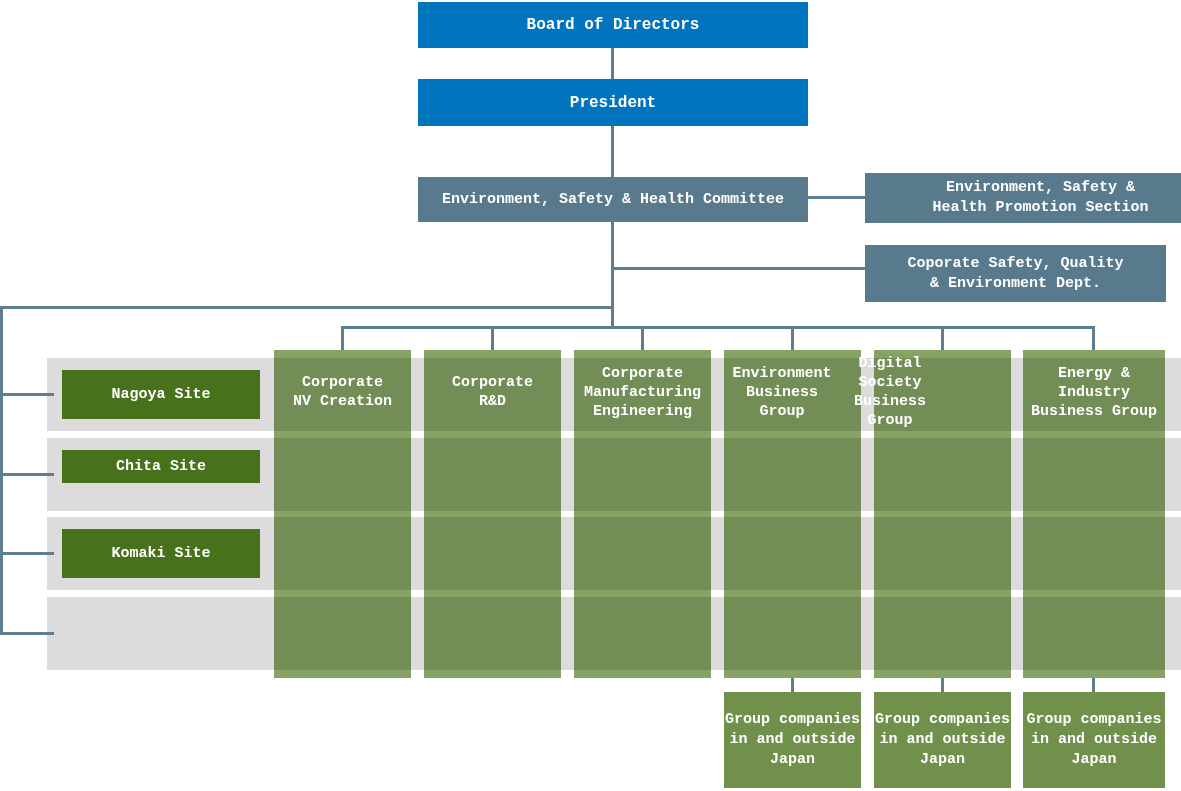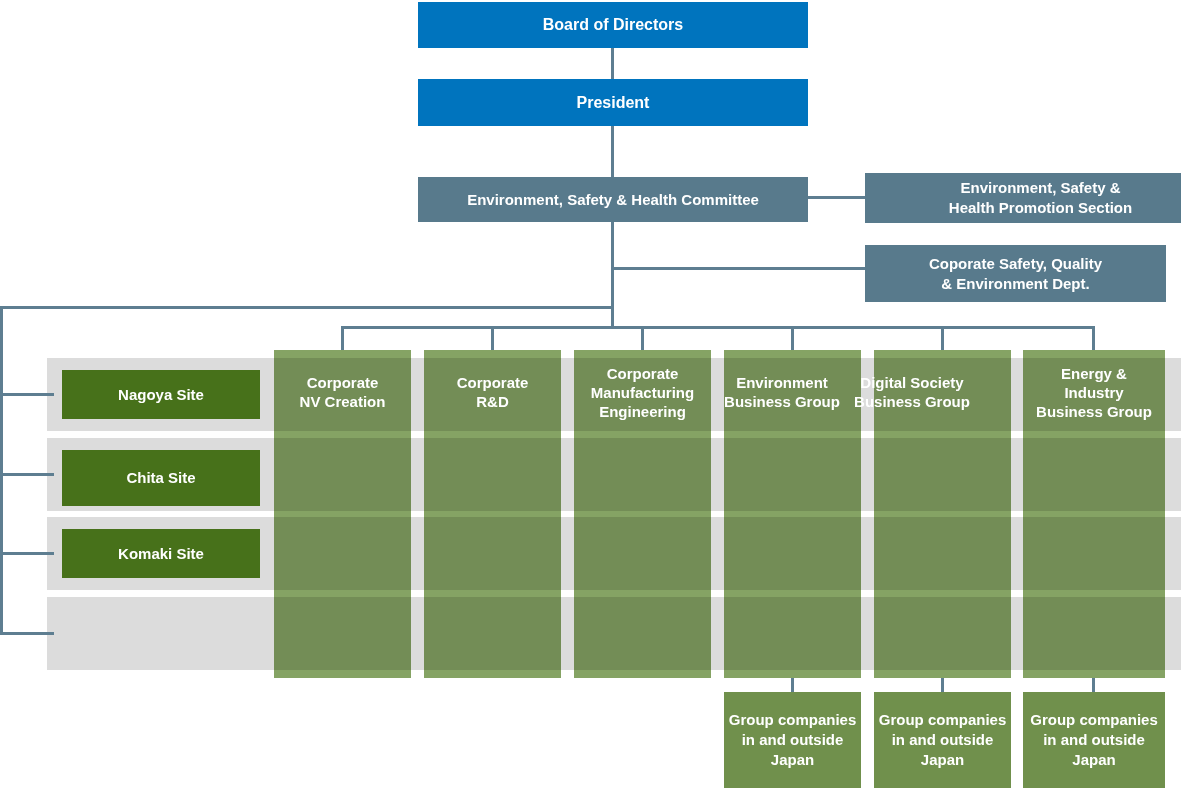--- a/index.html
+++ b/index.html
@@ -1,18 +1,18 @@
 <!DOCTYPE html>
 <html style="--blue: #0074be; --slate: #587a8c; --line: #5e7e91; --dark_green: #47711a; --olive_light: #85a364; --olive_solid: #70904c; --band_gray: #dcdcdc; --text: #ffffff;"><head>
 <meta charset="utf-8">
 <style>
   html,body{margin:0;padding:0;background:#fff;}
   .canvas{
     position:relative;width:1181px;height:791px;background:#fff;overflow:hidden;
-    font-family:Liberation Sans, sans-serif;
+    font-family:Liberation Mono, monospace;
   }
   .band{position:absolute;left:47px;width:1134px;height:73px;background:var(--band_gray,#dcdcdc);z-index:1;}
   .column{position:absolute;top:350px;height:328px;background:var(--olive_light,#85a364);mix-blend-mode:multiply;z-index:2;}
   .line{position:absolute;background:var(--line,#5e7e91);z-index:3;}
   .box{
     position:absolute;display:flex;align-items:center;justify-content:center;
     text-align:center;color:#fff;font-weight:bold;font-size:15px;line-height:20px;
     white-space:pre-line;z-index:4;
   }
   .blue{background:var(--blue,#0074be);font-size:16px;}
@@ -63,33 +63,33 @@
 
   <div class="box blue" style="left:418px;top:2px;width:390px;height:46px">Board of Directors</div>
   <div class="box blue" style="left:418px;top:79px;width:390px;height:47px">President</div>
   <div class="box slate" style="left:418px;top:177px;width:390px;height:45px">Environment, Safety &amp; Health Committee</div>
   <div class="box slate" style="left:865px;top:173px;width:351px;height:50px">Environment, Safety &amp;
 Health Promotion Section</div>
   <div class="box slate" style="left:865px;top:245px;width:301px;height:57px">Coporate Safety, Quality
 &amp; Environment Dept.</div>
 
   <div class="box darkgreen" style="left:62px;top:370px;width:198px;height:49px">Nagoya Site</div>
-  <div class="box darkgreen" style="left:62px;top:450px;width:198px;height:56px">Chita Site</div>
+  <div class="box darkgreen" style="left:62px;top:450px;width:198px;height:33px">Chita Site</div>
   <div class="box darkgreen" style="left:62px;top:529px;width:198px;height:49px">Komaki Site</div>
 
   <div class="col-header" style="left:274px;width:137px">Corporate
 NV Creation</div>
   <div class="col-header" style="left:424px;width:137px">Corporate
 R&amp;D</div>
   <div class="col-header" style="left:574px;width:137px">Corporate
 Manufacturing
 Engineering</div>
   <div class="col-header" style="left:724px;width:116px">Environment
 Business Group</div>
-  <div class="col-header" style="left:850px;width:124px">Digital Society
+  <div class="col-header" style="left:828px;width:124px">Digital Society
 Business Group</div>
   <div class="col-header" style="left:1023px;width:142px">Energy &amp;
 Industry
 Business Group</div>
 
   <div class="box olive-solid" style="left:724px;top:692px;width:137px;height:96px">Group companies
 in and outside
 Japan</div>
   <div class="box olive-solid" style="left:874px;top:692px;width:137px;height:96px">Group companies
 in and outside

